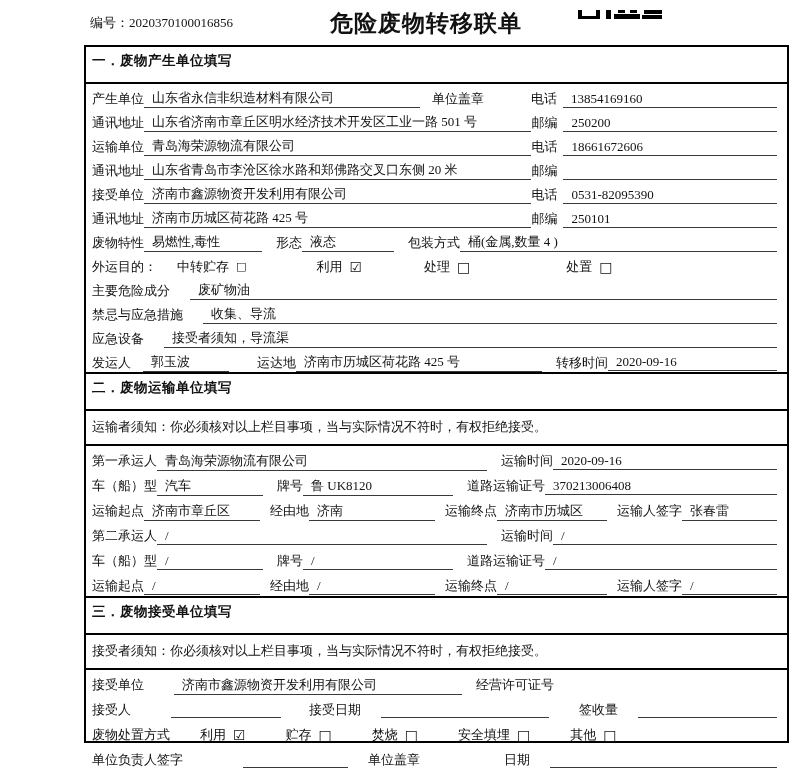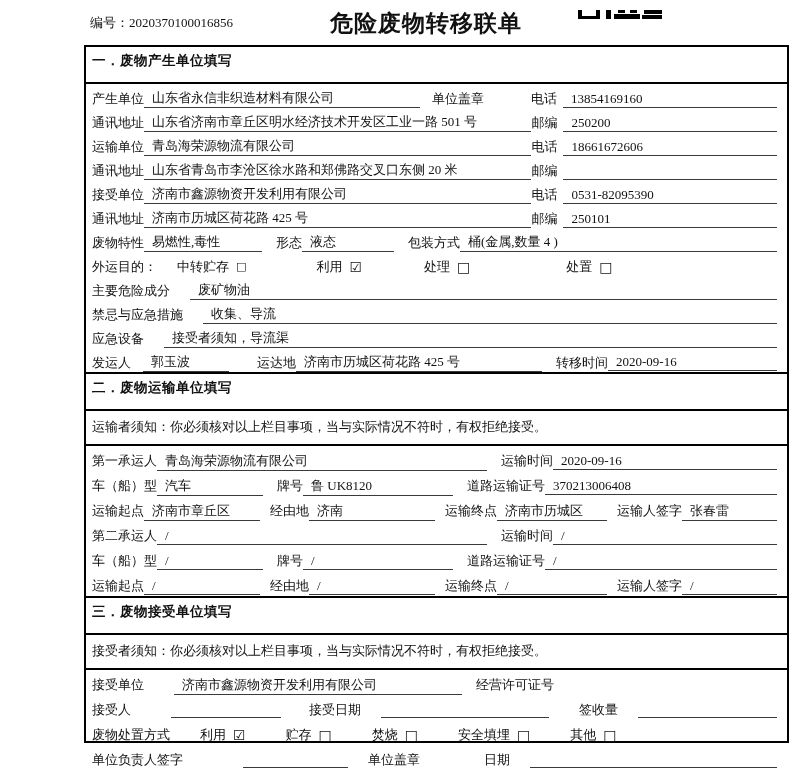--- a/index.html
+++ b/index.html
@@ -38,21 +38,21 @@
   .rgt { margin-left:auto; display:flex; align-items:flex-end; width:246px; }
   .rgt .u { flex:1; }
   .rgt .lbl { margin-right:6px; }
 
   .box { font-family:"DejaVu Sans",sans-serif; font-size:14px; line-height:14px; margin-left:7px; }
   .box-sm { font-size:11px; }
 
   .ml8{margin-left:20px} .ml10{margin-left:10px} .ml12{margin-left:12px} .ml14{margin-left:14px}
   .ml20{margin-left:20px} .ml28{margin-left:28px} .ml30{margin-left:30px} .ml40{margin-left:40px}
   .ml60{margin-left:60px} .ml62{margin-left:62px} .ml70{margin-left:70px} .ml96{margin-left:96px}
-  .ml120{margin-left:64px}
+  .ml120{margin-left:84px}
 
   .footer { position:absolute; left:90px; top:779px; font-size:13px; white-space:nowrap; }
 </style>
 </head>
 <body>
 
 <div class="doc-header">
   <div class="serial">
     <span>编号：</span><span>2020370100016856</span>
   </div>

